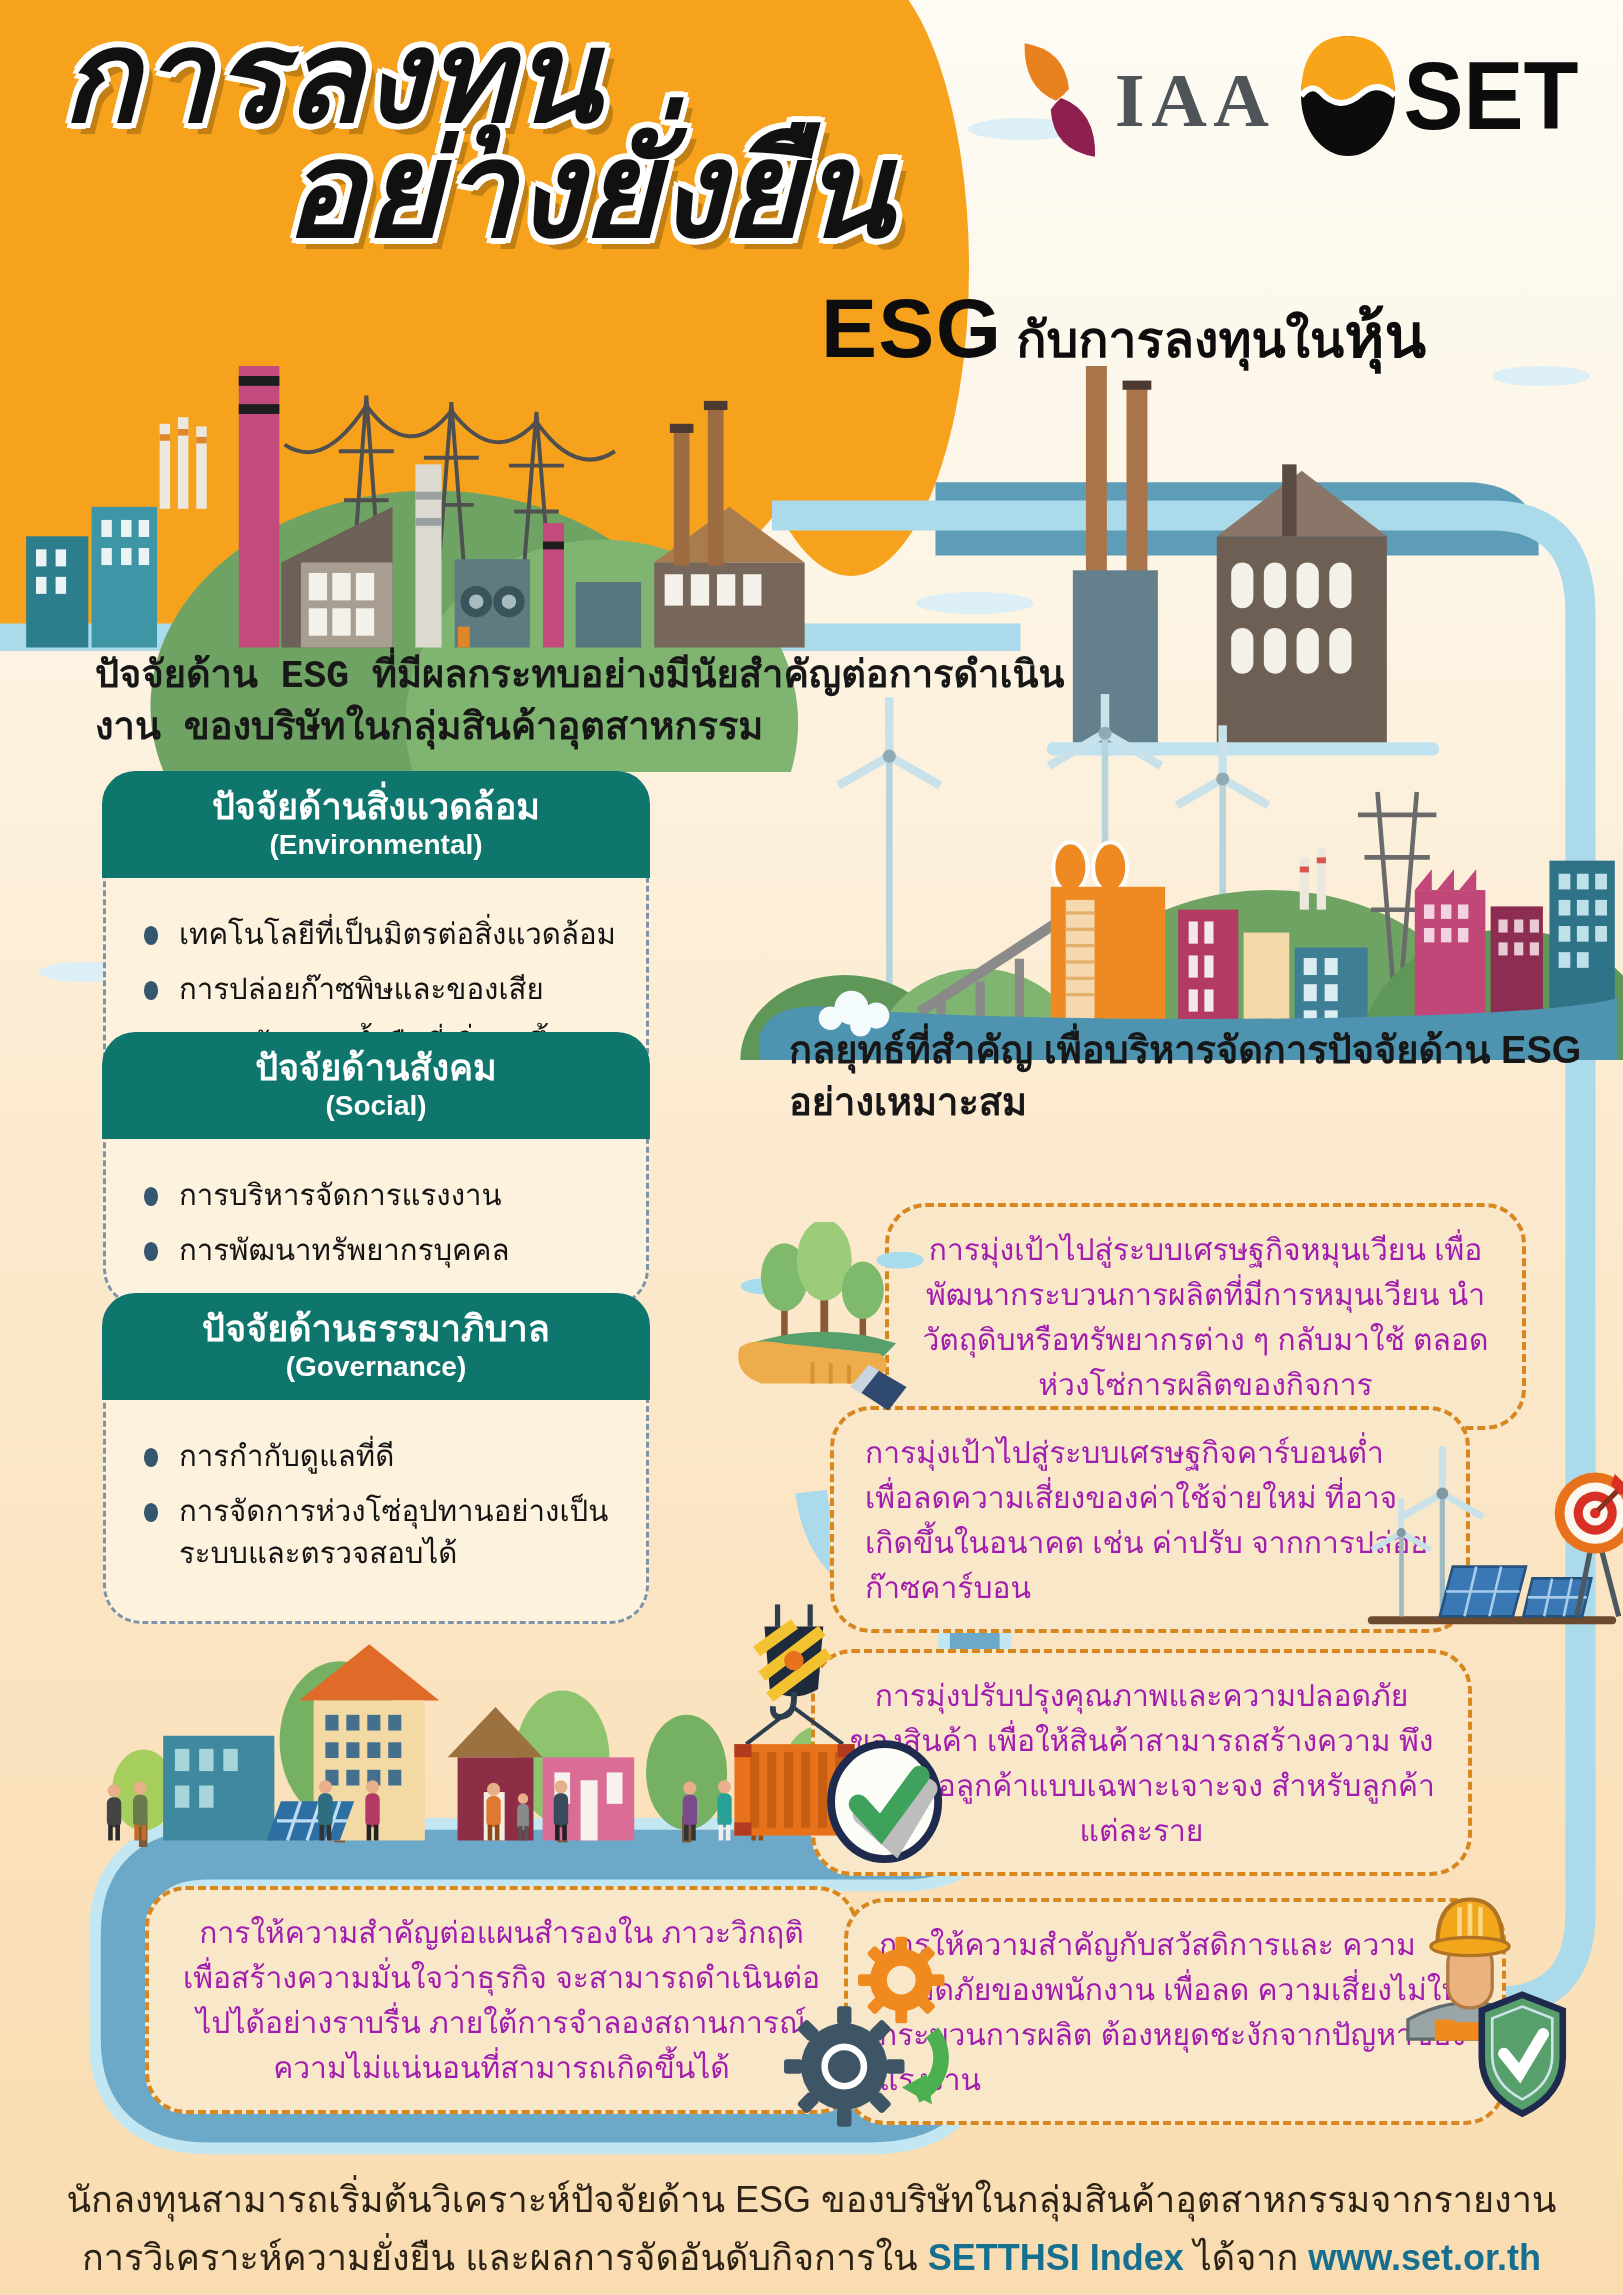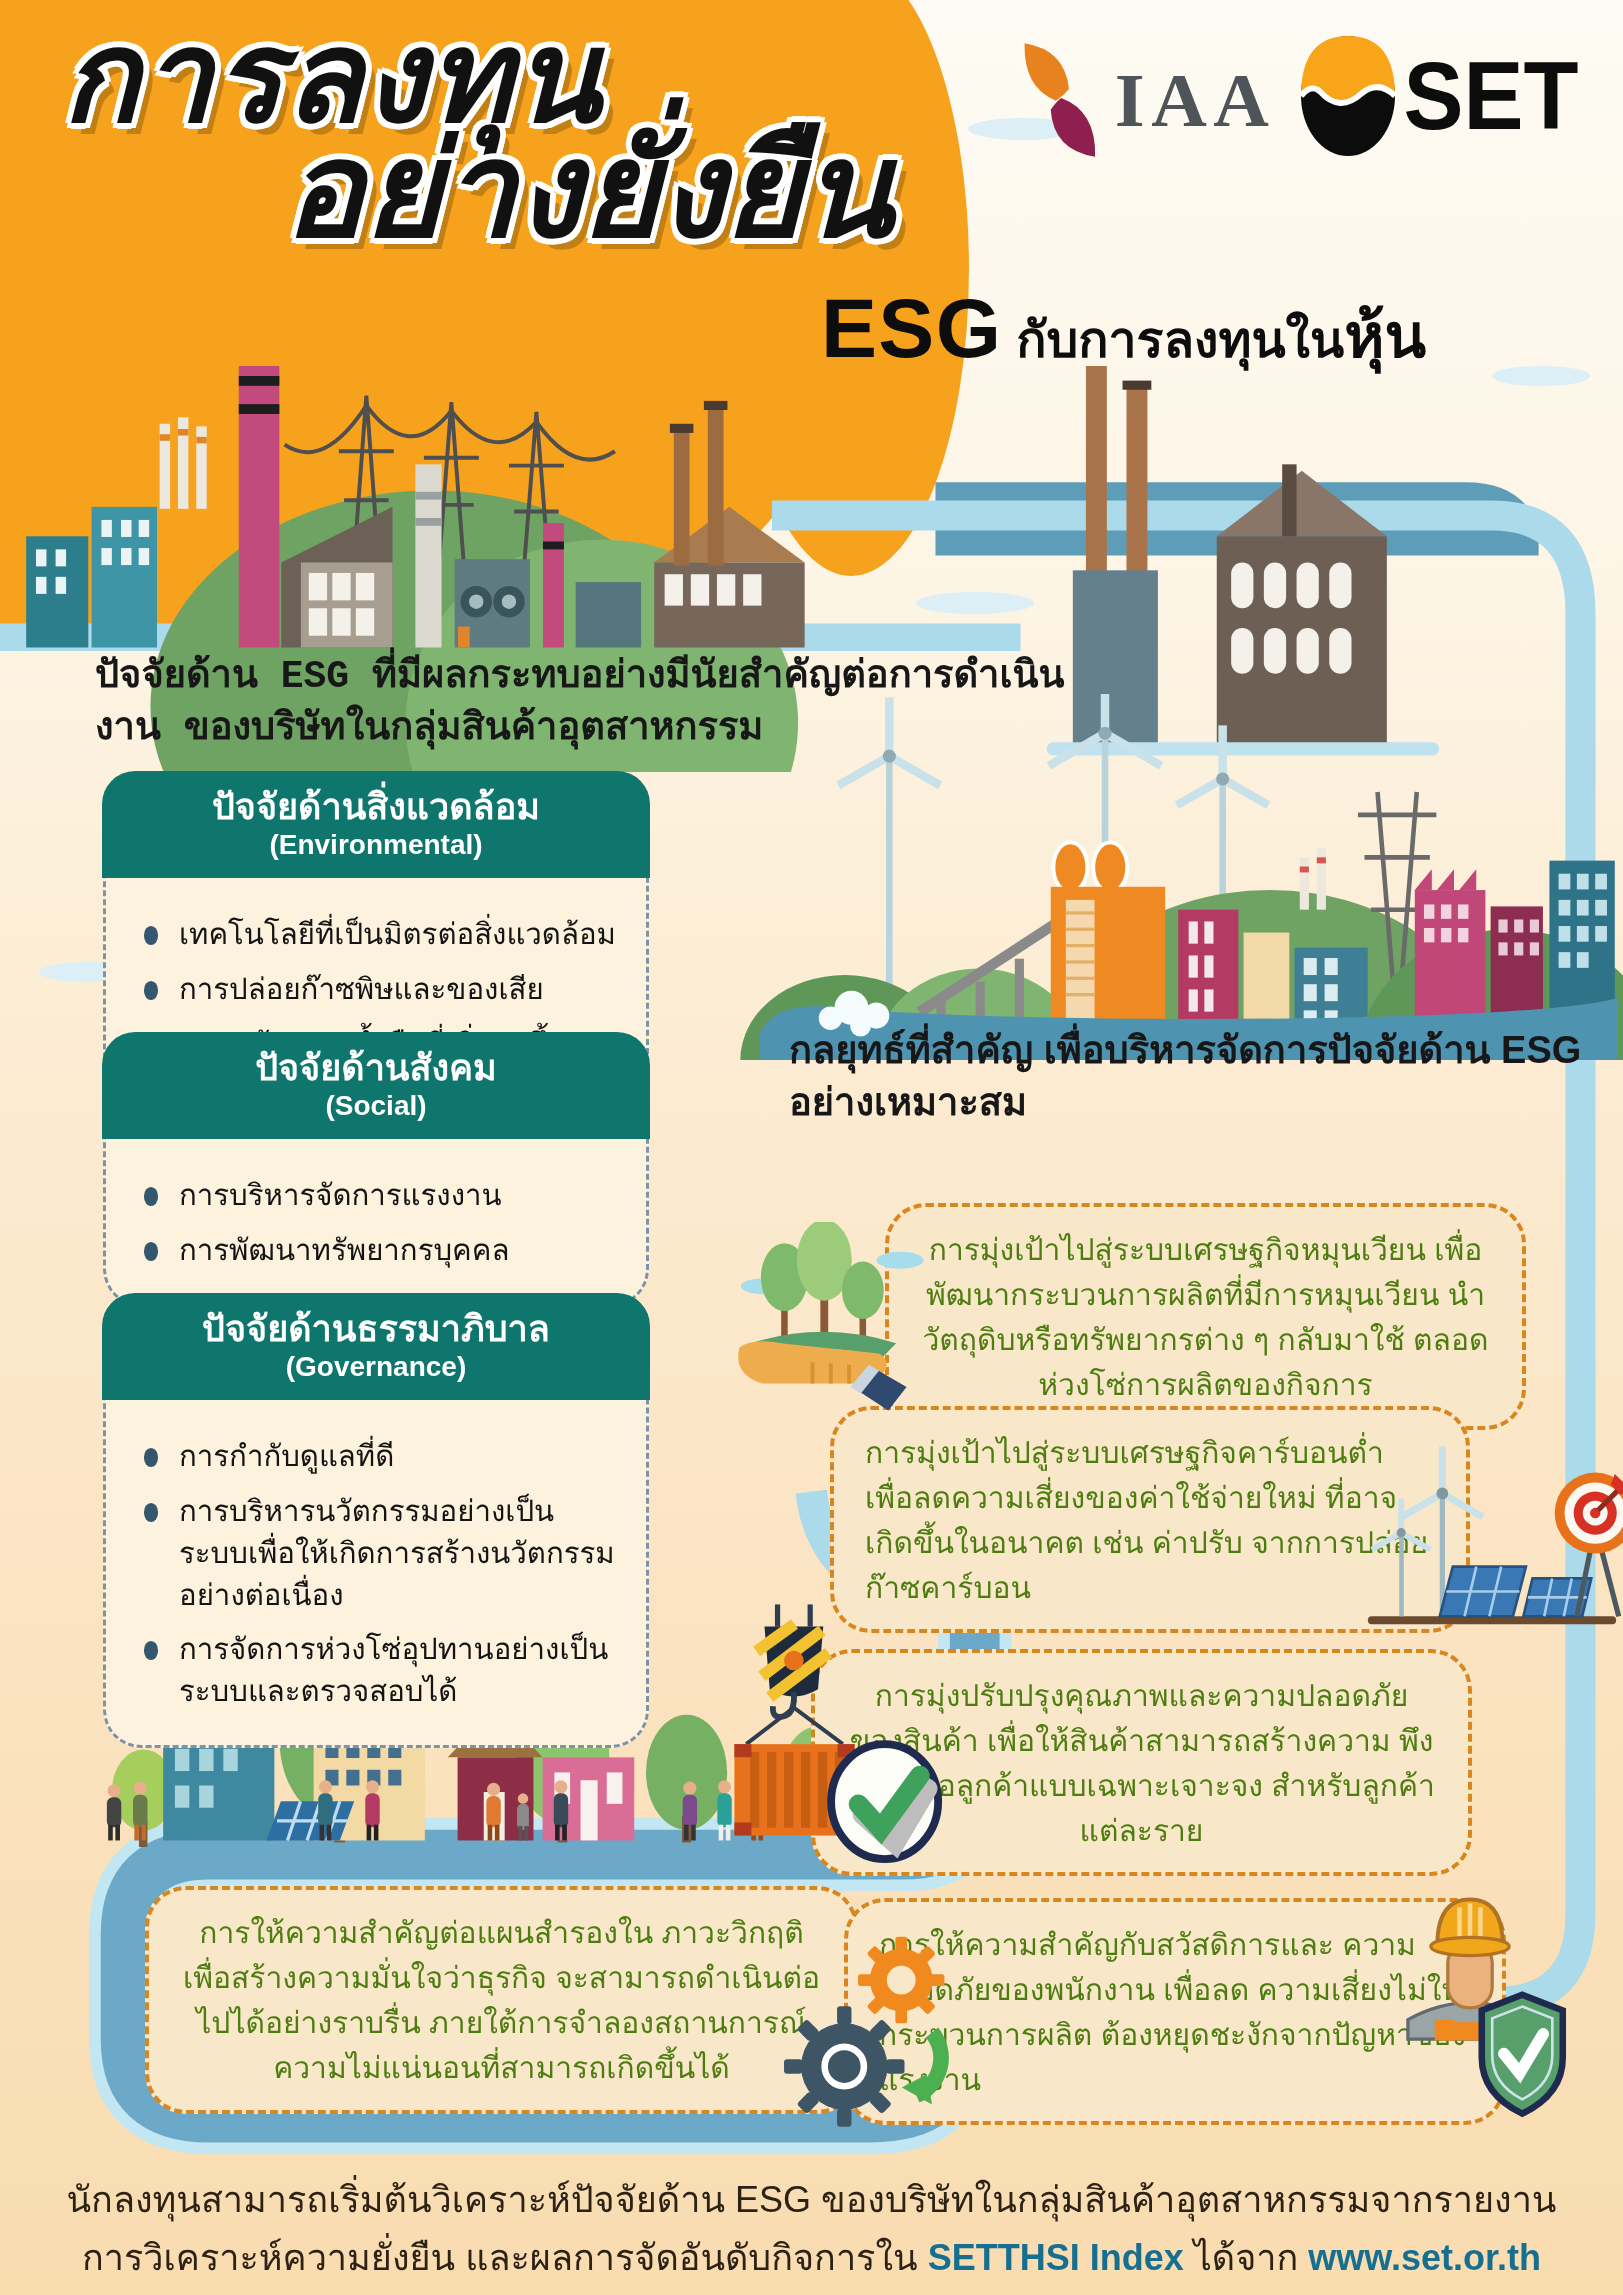--- a/index.html
+++ b/index.html
@@ -38,21 +38,21 @@
   .factor-box{left:103px;width:546px;background:#fdf2de;border:3.9px dashed #7E93A6;border-radius:38px;box-sizing:border-box;}
   .factor-head{background:#0f766e;border-radius:33px 33px 0 0;margin:-3.9px -3.9px 0 -3.9px;padding:14.4px 6.5px 17px;text-align:center;color:#fff;}
   .factor-head .t{font-size:36px;font-weight:bold;line-height:1.15;}
   .factor-head .s{font-size:28px;font-weight:bold;margin-top:2.6px;}
   .factor-list{list-style:none;margin:0;padding:22px 26px 19.6px 38px;}
   .factor-list li{position:relative;padding-left:35px;margin:13px 0;font-size:29.4px;color:#141414;line-height:1.42;}
   .factor-list li::before{content:"";position:absolute;left:0;top:13px;width:14.4px;height:18.3px;border-radius:50%;background:#35566F;}
 
   
   .strategy-box{background:#F9E7CA;border:4.6px dashed #D8861E;border-radius:41px;box-sizing:border-box;
-    display:flex;align-items:center;justify-content:center;padding:19.6px 31px;font-size:30px;color:#4d7c0f;line-height:1.5;}
+    display:flex;align-items:center;justify-content:center;padding:19.6px 31px;font-size:30px;color:#a21caf;line-height:1.5;}
   .tc{text-align:center;} .tl{text-align:left;}
 
   
   #footer{left:0;top:2171px;width:1623px;text-align:center;font-size:36px;color:#2c2216;line-height:1.62;font-weight:500;}
   #footer .link{color:#176F90;font-weight:bold;}
 
   svg{display:block;}
 </style>
 </head>
 <body>
@@ -443,21 +443,20 @@
       <li>การพัฒนาทรัพยากรบุคคล</li>
     </ul>
   </div>
   <div class="abs factor-box" style="top:1294px;min-height:330px;">
     <div class="factor-head">
       <div class="t">ปัจจัยด้านธรรมาภิบาล</div>
       <div class="s">(Governance)</div>
     </div>
     <ul class="factor-list">
       <li>การกำกับดูแลที่ดี</li>
-      <li>การบริหารนวัตกรรมอย่างเป็นระบบเพื่อให้เกิดการสร้างนวัตกรรมอย่างต่อเนื่อง</li>
       <li>การจัดการห่วงโซ่อุปทานอย่างเป็นระบบและตรวจสอบได้</li>
     </ul>
   </div>
 
   <div class="abs" id="strategies-heading">กลยุทธ์ที่สำคัญ เพื่อบริหารจัดการปัจจัยด้าน ESG อย่างเหมาะสม</div>
 
   <div class="abs strategy-box tc" style="left:885px;top:1203px;width:641px;min-height:164px;">การมุ่งเป้าไปสู่ระบบเศรษฐกิจหมุนเวียน เพื่อพัฒนากระบวนการผลิตที่มีการหมุนเวียน นำวัตถุดิบหรือทรัพยากรต่าง ๆ กลับมาใช้ ตลอดห่วงโซ่การผลิตของกิจการ</div>
   <div class="abs strategy-box tl" style="left:830px;top:1406px;width:640px;min-height:204px;">การมุ่งเป้าไปสู่ระบบเศรษฐกิจคาร์บอนต่ำ เพื่อลดความเสี่ยงของค่าใช้จ่ายใหม่ ที่อาจเกิดขึ้นในอนาคต เช่น ค่าปรับ จากการปล่อยก๊าซคาร์บอน</div>
   <div class="abs strategy-box tc" style="left:811px;top:1649px;width:661px;min-height:200px;">การมุ่งปรับปรุงคุณภาพและความปลอดภัย ของสินค้า เพื่อให้สินค้าสามารถสร้างความ พึงพอใจต่อลูกค้าแบบเฉพาะเจาะจง สำหรับลูกค้าแต่ละราย</div>
   <div class="abs strategy-box tc" style="left:145px;top:1886px;width:713px;min-height:228px;">การให้ความสำคัญต่อแผนสำรองใน ภาวะวิกฤติ เพื่อสร้างความมั่นใจว่าธุรกิจ จะสามารถดำเนินต่อไปได้อย่างราบรื่น ภายใต้การจำลองสถานการณ์ ความไม่แน่นอนที่สามารถเกิดขึ้นได้</div>

